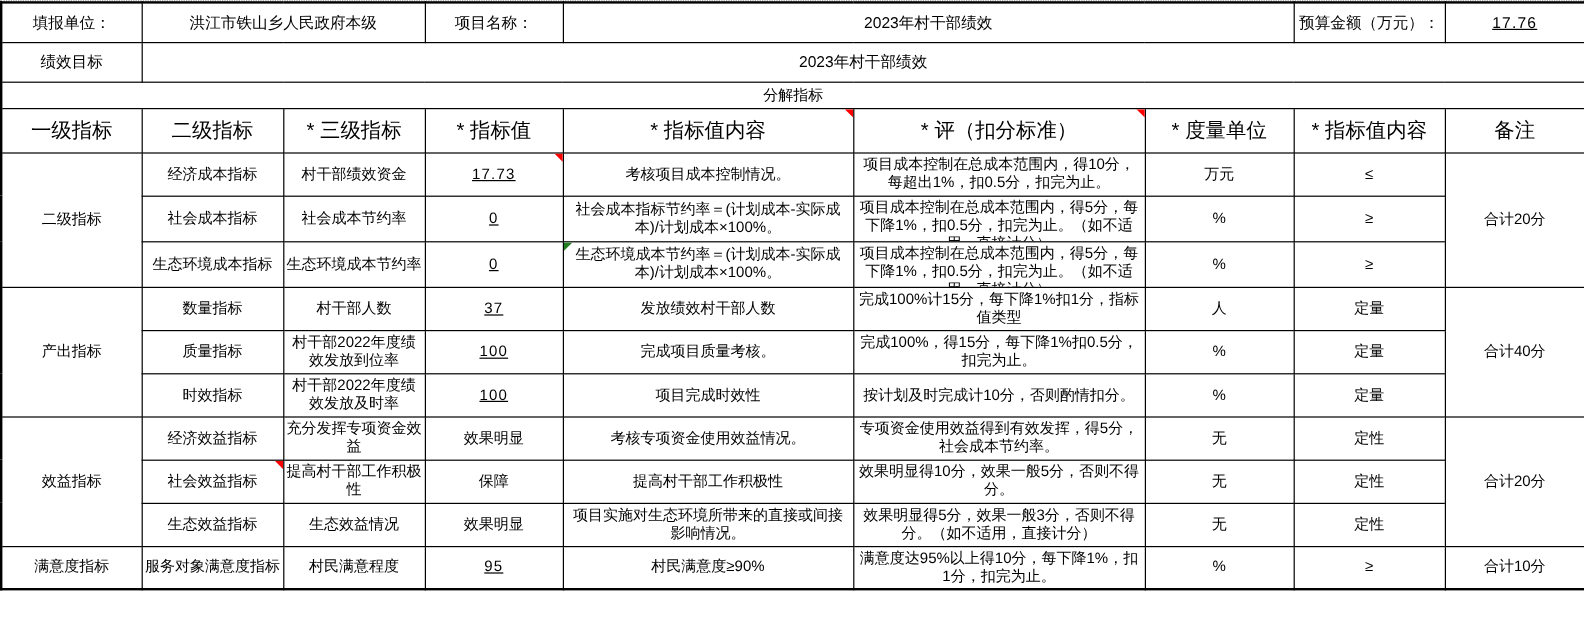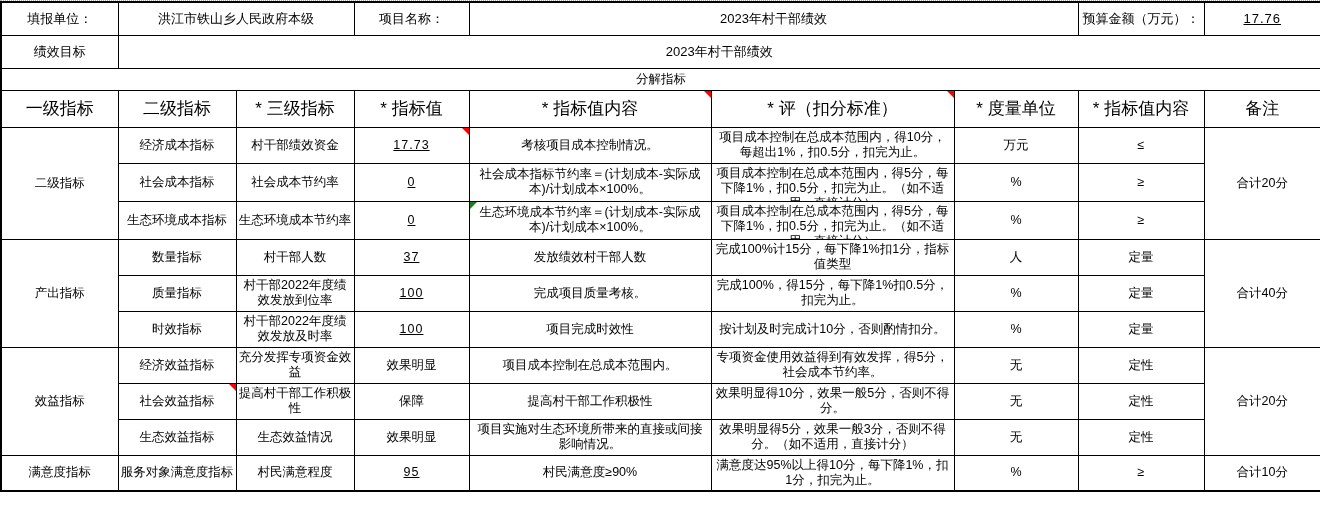--- a/index.html
+++ b/index.html
@@ -136,21 +136,21 @@
       <td>按计划及时完成计10分，否则酌情扣分。</td>
       <td>%</td>
       <td>定量</td>
     </tr>
 
     <tr class="d">
       <td rowspan="3">效益指标</td>
       <td>经济效益指标</td>
       <td>充分发挥专项资金效益</td>
       <td>效果明显</td>
-      <td>项目成本控制在总成本范围内。</td>
+      <td>考核专项资金使用效益情况。</td>
       <td>专项资金使用效益得到有效发挥，得5分，社会成本节约率。</td>
       <td>无</td>
       <td>定性</td>
       <td rowspan="3">合计20分</td>
     </tr>
     <tr class="d">
       <td><span>社会效益指标</span><i class="tri-r"></i></td>
       <td>提高村干部工作积极性</td>
       <td>保障</td>
       <td>提高村干部工作积极性</td>

